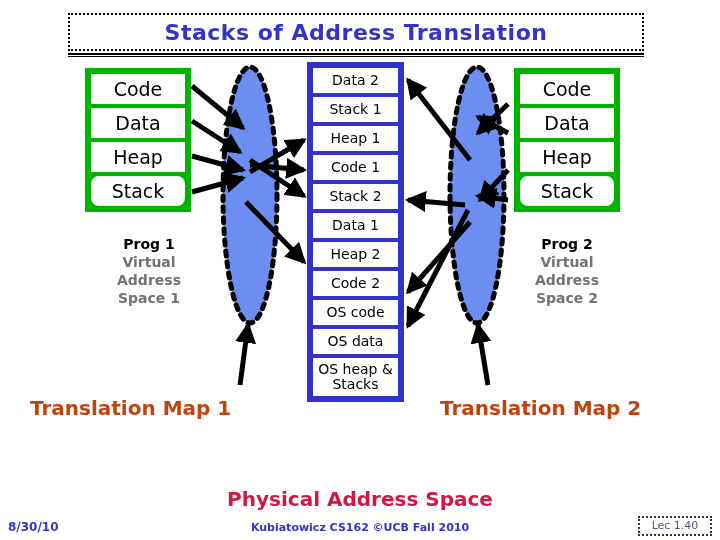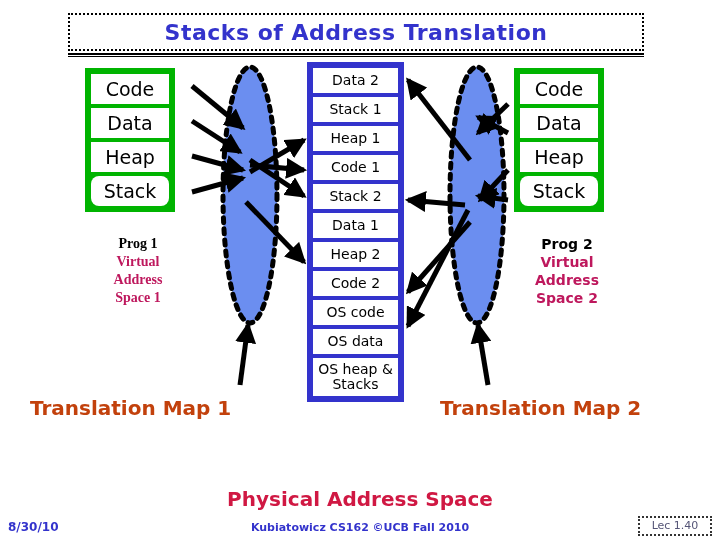--- a/index.html
+++ b/index.html
@@ -44,21 +44,21 @@
     width: 576px;
     height: 4px;
     border-top: 2px solid #000000;
     border-bottom: 1px solid #000000;
     box-sizing: border-box;
   }
 
   
   .vbox {
     position: absolute;
-    width: 90px;
+    width: 106px;
     background: #00b400;
     border: 3px solid #00b400;
     box-sizing: border-box;
     padding: 3px;
     z-index: 5;
   }
   .vbox .seg {
     background: #ffffff;
     color: #000000;
     font-size: 19px;
@@ -75,22 +75,22 @@
   .vlabel {
     position: absolute;
     width: 150px;
     text-align: center;
     font-size: 14px;
     font-weight: bold;
     line-height: 18px;
     z-index: 6;
   }
   .vlabel .prog { color: #000000; display: block; }
-  .vlabel .vas  { color: #be185d; display: block; }
-  #vlabel-left  { left: 63px;  top: 235px; font-family: Liberation Serif, serif; }
+  .vlabel .vas  { color: #737373; display: block; }
+  #vlabel-left  { left: 74px;  top: 235px; }
   #vlabel-right { left: 492px; top: 235px; }
 
   
   #pbox {
     position: absolute;
     left: 307px;
     top: 62px;
     width: 97px;
     background: #3333cc;
     border: 3px solid #3333cc;

